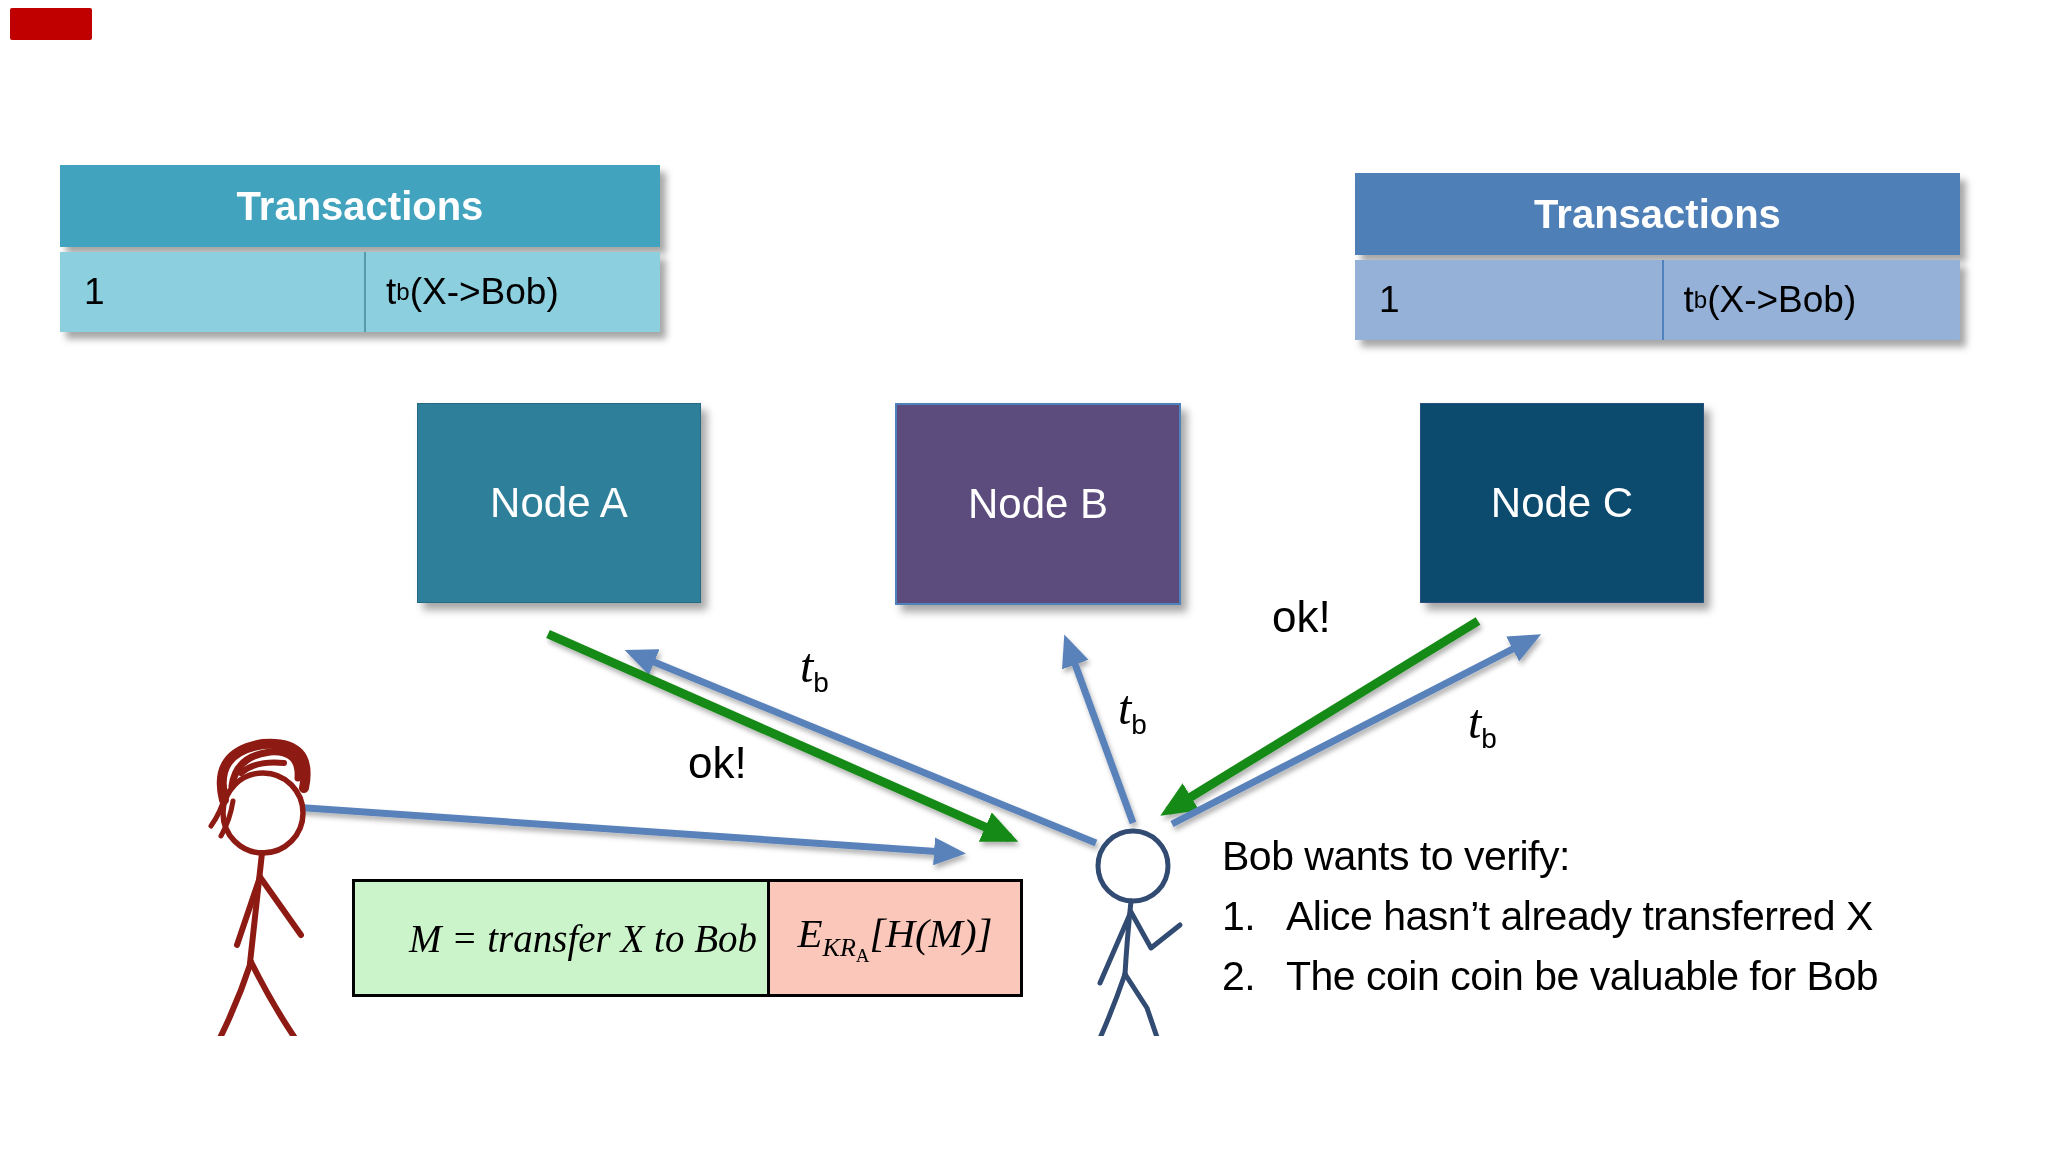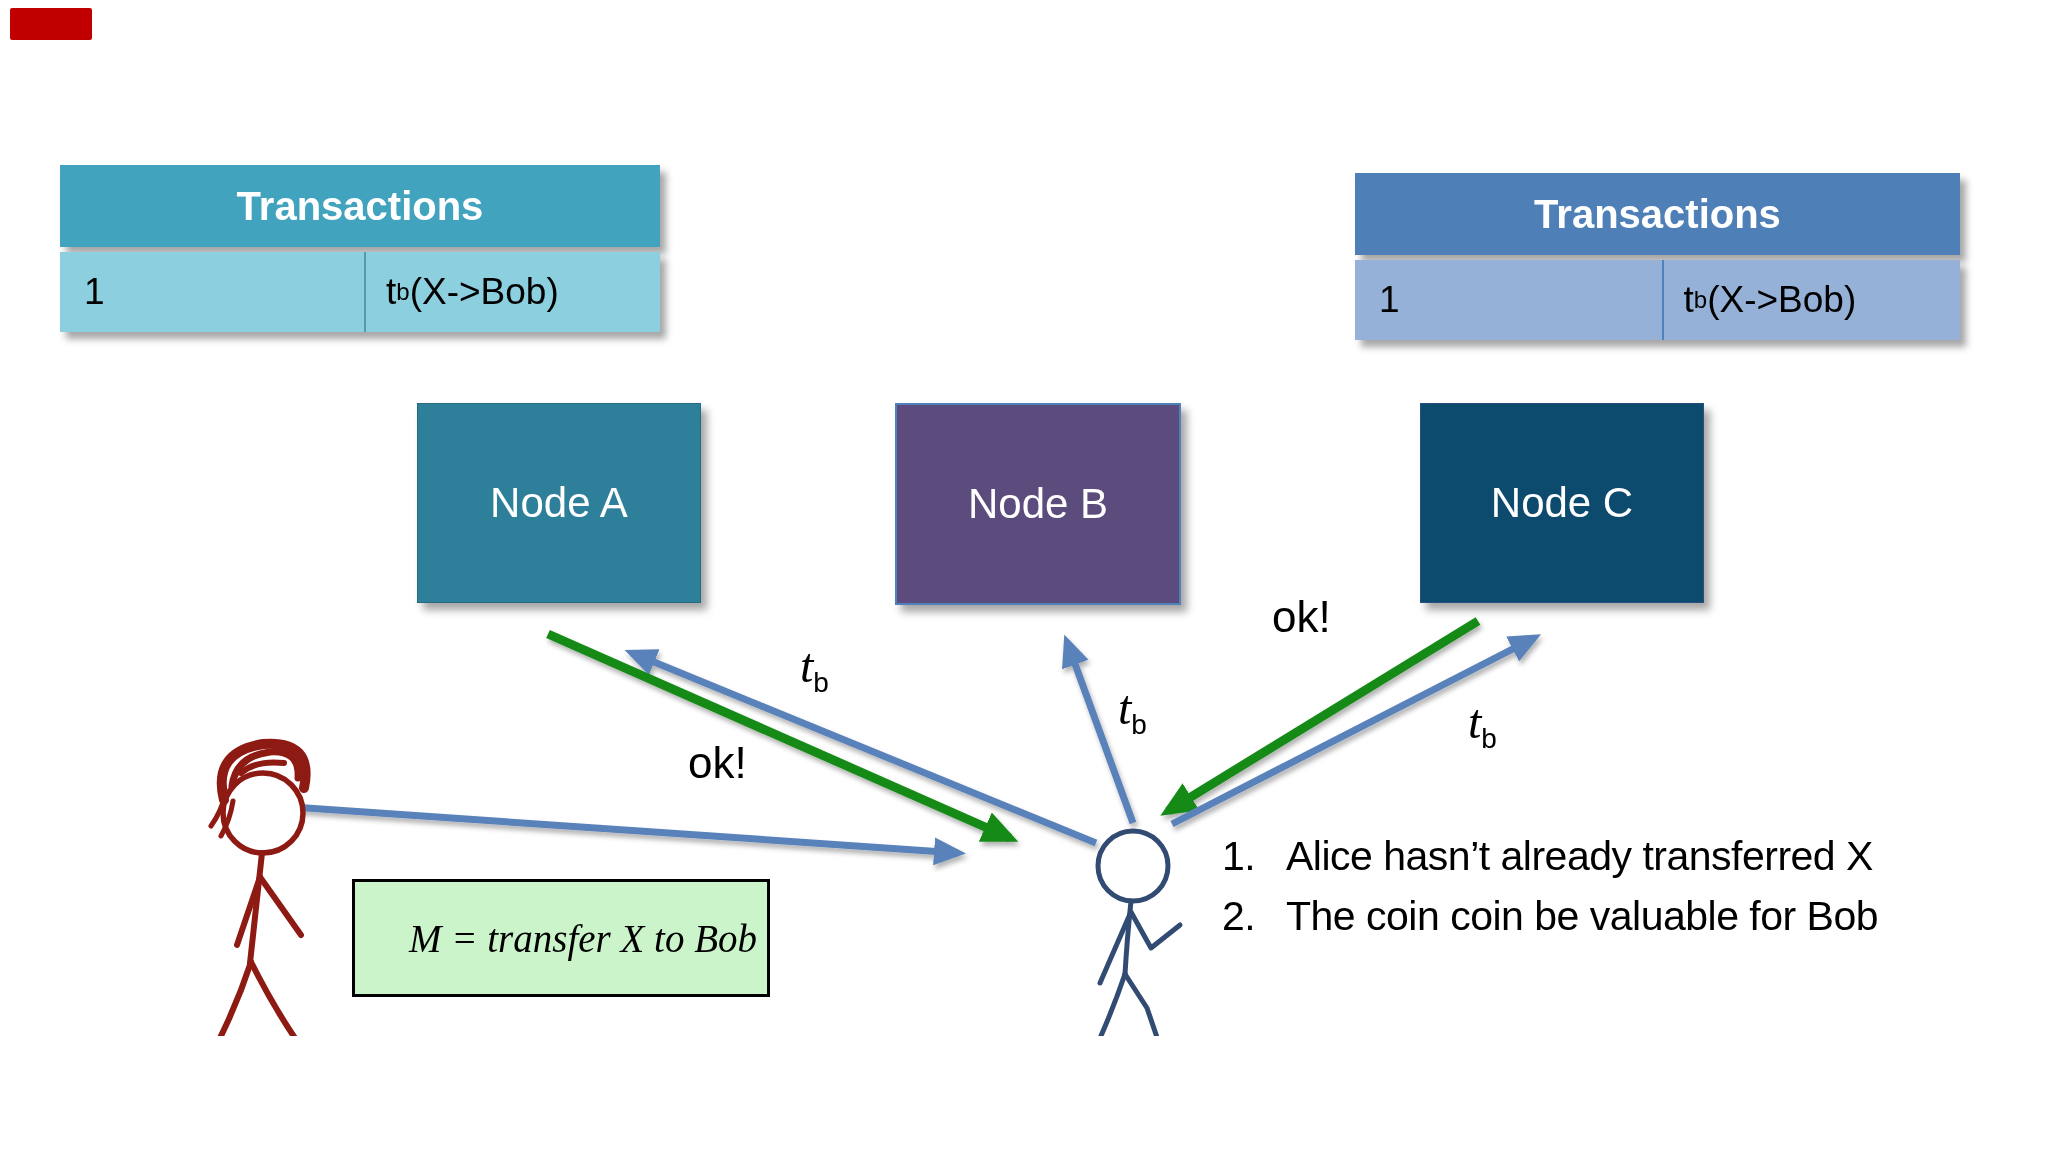--- a/index.html
+++ b/index.html
@@ -155,23 +155,27 @@
 
   <div class="lbl tb tb-a"><i>t</i><sub>b</sub></div>
   <div class="lbl ok ok-left">ok!</div>
   <div class="lbl tb tb-b"><i>t</i><sub>b</sub></div>
   <div class="lbl ok ok-right">ok!</div>
   <div class="lbl tb tb-c"><i>t</i><sub>b</sub></div>
 
   <div class="msg-plain">
       <span>M = transfer X to Bob</span>
     </div>
+  <div class="msg-sig">
+      <span><i>E</i><sub><i>KR</i><sub>A</sub></sub><i>[H(</i><i>M</i><i>)]</i></span>
+    </div>
   <div class="lbl tb tb-msg"><i>t</i><sub>b</sub></div>
 
   <div class="verify">
+    <div class="v-title">Bob wants to verify:</div>
     <div class="v-item">
       <span class="v-num">1.</span>
       <span class="v-text">Alice hasn’t already transferred X</span>
     </div>
     <div class="v-item">
       <span class="v-num">2.</span>
       <span class="v-text">The coin coin be valuable for Bob</span>
     </div>
   </div>
 

